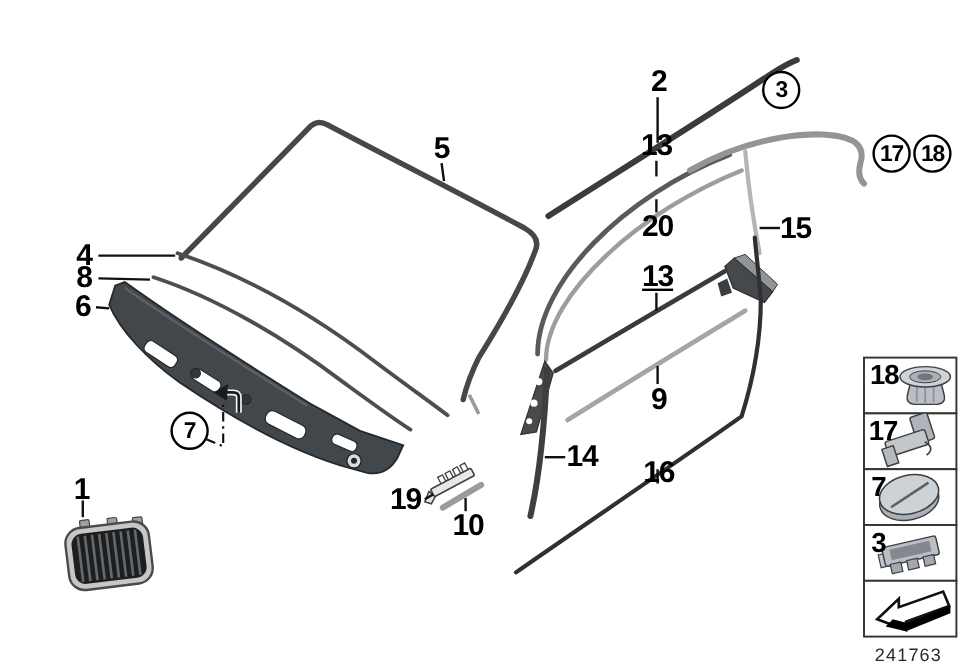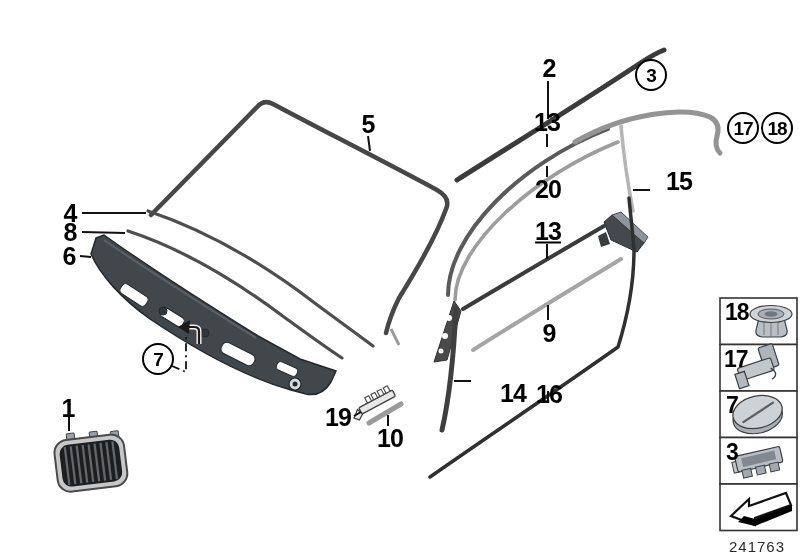--- a/index.html
+++ b/index.html
@@ -174,22 +174,22 @@
   <div class="callout" style="left:70px;top:213px;">4</div>
   <div class="callout" style="left:368px;top:124px;">5</div>
   <div class="callout" style="left:69px;top:256px;">6</div>
   <div class="callout circled" style="left:158px;top:359px;">7</div>
   <div class="callout" style="left:70px;top:232px;">8</div>
   <div class="callout" style="left:549px;top:333px;">9</div>
   <div class="callout" style="left:390px;top:438px;">10</div>
   <div class="callout" style="left:548px;top:189px;">20</div>
   <div class="callout" style="left:547px;top:122px;">13</div>
   <div class="callout" style="left:548px;top:231px;text-decoration:underline;">13</div>
-  <div class="callout" style="left:513px;top:381px;margin-top:12px;">14</div>
-  <div class="callout" style="left:663px;top:181px;margin-left:16px;">15</div>
+  <div class="callout" style="left:485px;top:381px;">14</div>
+  <div class="callout" style="left:663px;top:191px;">15</div>
   <div class="callout" style="left:549px;top:394px;">16</div>
   <div class="callout circled" style="left:743px;top:128px;">17</div>
   <div class="callout circled" style="left:777px;top:128px;">18</div>
   <div class="callout" style="left:338px;top:417px;">19</div>
 
   <div class="legend-num" style="left:725px;top:301px;">18</div>
   <div class="legend-num" style="left:724px;top:348px;">17</div>
   <div class="legend-num" style="left:726px;top:394px;">7</div>
   <div class="legend-num" style="left:726px;top:441px;">3</div>
 

